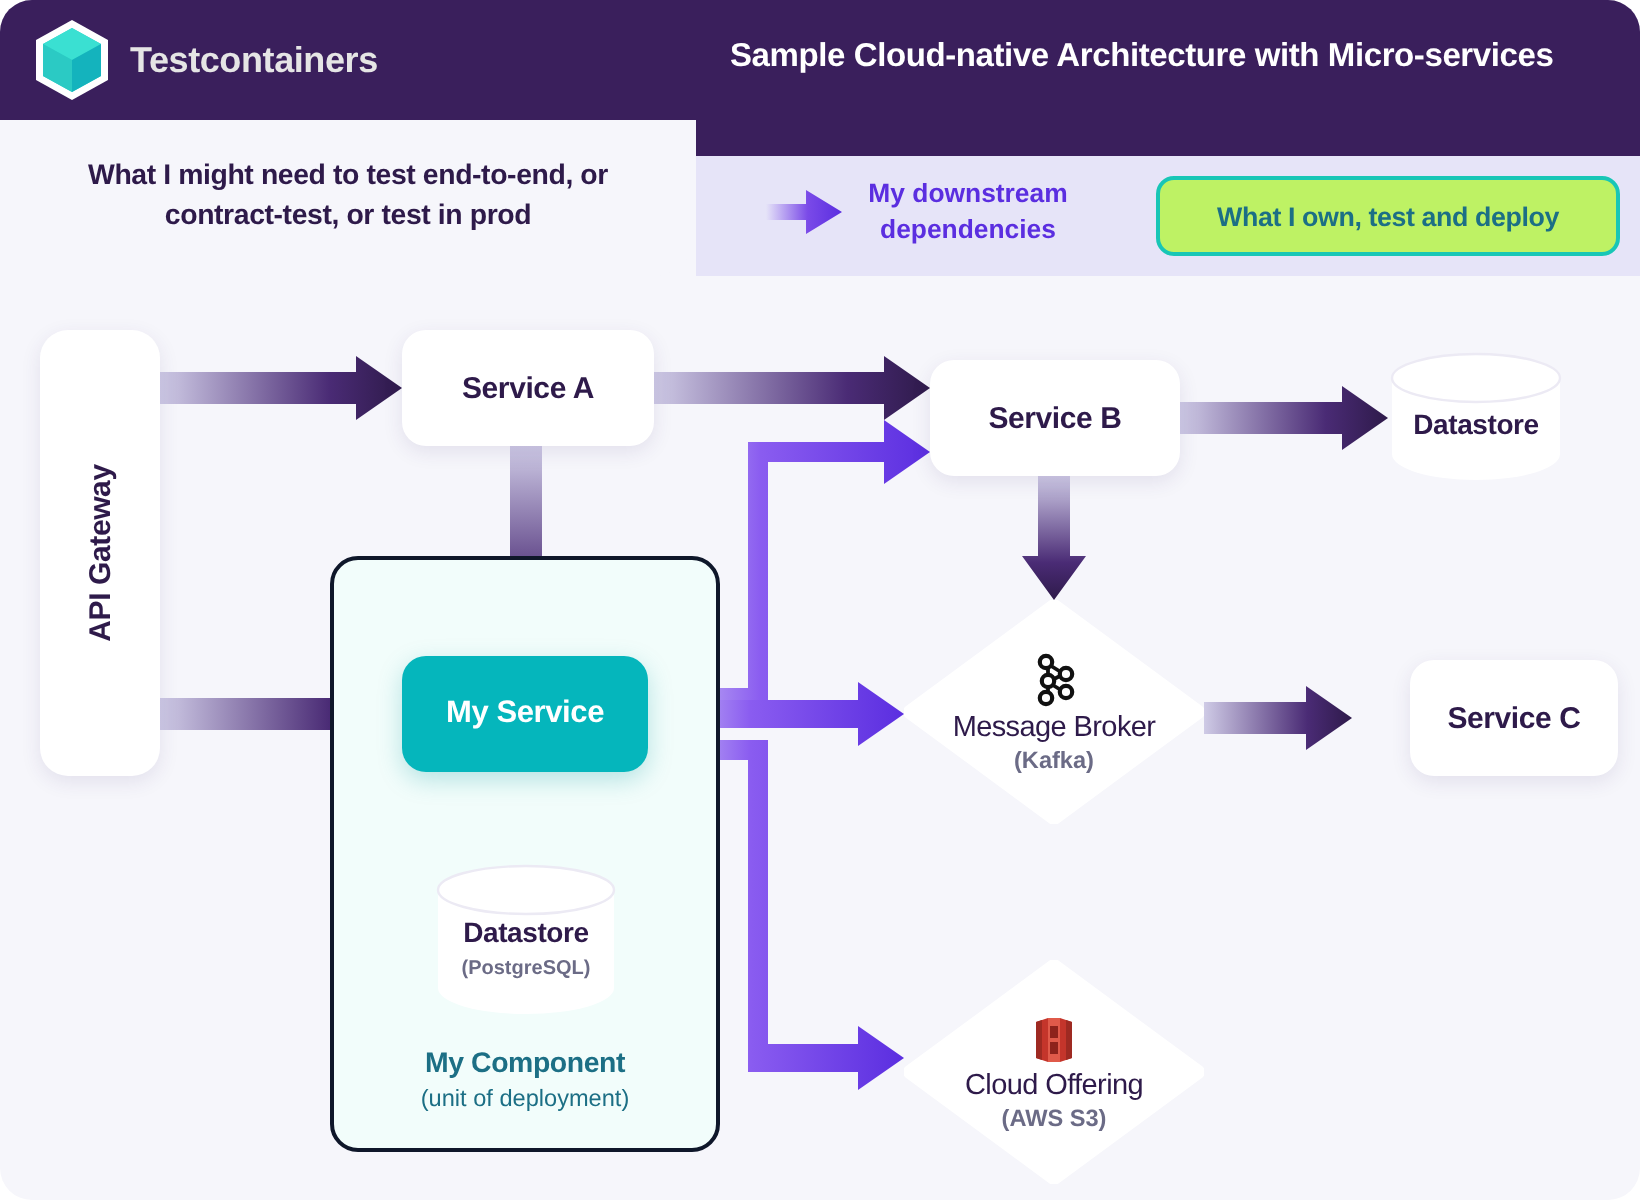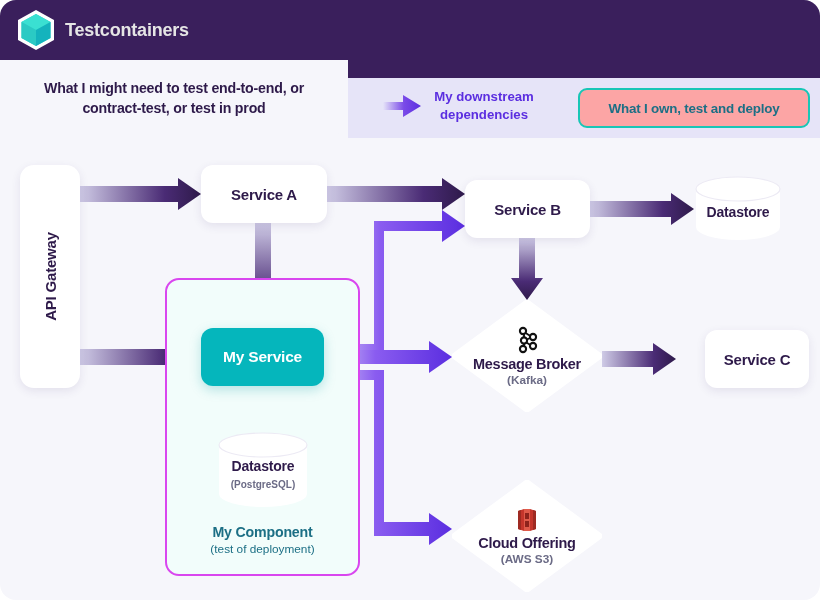--- a/index.html
+++ b/index.html
@@ -97,21 +97,21 @@
     font-size: 13.2px;
     font-weight: bold;
     line-height: 1.35;
     text-align: center;
     width: 118px;
   }
   .legend-own {
     position: absolute;
     left: 578px; top: 88px;
     width: 232px; height: 40px;
-    background: #fca5a5;
+    background: #bef264;
     border: 2px solid #18c6b6;
     border-radius: 9px;
     display: flex;
     align-items: center;
     justify-content: center;
     z-index: 7;
   }
   .legend-own-label {
     color: #1c6f85;
     font-size: 13.4px;
@@ -165,21 +165,21 @@
     box-shadow: 0 4px 12px rgba(5,150,160,0.25);
   }
   #node-my-service .node-label { color: #ffffff; font-size: 15.5px; }
 
   
   #group-my-component {
     position: absolute;
     left: 165px; top: 140px;
     width: 195px; height: 298px;
     background: #f2fdfb;
-    border: 2px solid #d946ef;
+    border: 2px solid #0f172a;
     border-radius: 14px;
     z-index: 1;
   }
   .group-caption {
     position: absolute;
     left: 0; right: 0; bottom: 18px;
     text-align: center;
   }
   .group-title {
     color: #1c6f85;
@@ -215,21 +215,21 @@
     position: absolute;
     z-index: 3;
     display: flex;
     flex-direction: column;
     align-items: center;
     justify-content: center;
   }
   .dia-svg { position: absolute; left: 0; top: 0; }
   .dia-inner { position: relative; z-index: 2; text-align: center; }
   .dia-icon { display: block; margin: 0 auto 2px; }
-  .dia-title { color: #2e1a4a; font-size: 14.5px; font-weight: bold; letter-spacing: -0.3px; }
+  .dia-title { color: #2e1a4a; font-size: 14.5px; font-weight: normal; letter-spacing: -0.3px; }
   .dia-sub { color: #6b6b86; font-size: 11.8px; font-weight: bold; margin-top: 1px; }
 
   #node-message-broker { left: 452px; top: 162px; width: 150px; height: 112px; }
   #node-cloud-offering { left: 452px; top: 342px; width: 150px; height: 112px; }
 </style>
 </head>
 <body>
 
 <div id="app">
 
@@ -239,20 +239,21 @@
         <svg class="brand-logo" viewBox="0 0 40 42">
           <polygon points="20,1 38,11 38,31 20,41 2,31 2,11" fill="#ffffff"></polygon>
           <polygon points="20,5 34.5,13 34.5,29 20,37 5.5,29 5.5,13" fill="#2fd4c8"></polygon>
           <polygon points="20,5 34.5,13 20,21 5.5,13" fill="#3ae0d2"></polygon>
           <polygon points="20,21 34.5,13 34.5,29 20,37" fill="#14b3bd"></polygon>
           <polygon points="20,21 20,37 5.5,29 5.5,13" fill="#2bcac4"></polygon>
         </svg>
       </span>
       <span class="brand-name">Testcontainers</span>
     </div>
+    <div class="header-title">Sample Cloud-native Architecture with Micro-services</div>
   </div>
 
   <div class="legend-bar"></div>
 
   <div class="callout">
     <div class="callout-text">What I might need to test end-to-end, or contract-test, or test in prod</div>
   </div>
 
   <div class="legend-dep">
     <span>
@@ -272,21 +273,21 @@
 
   <div class="legend-own">
     <span class="legend-own-label">What I own, test and deploy</span>
   </div>
 
   <div class="canvas">
 
     <div id="group-my-component">
       <div class="group-caption">
         <div class="group-title">My Component</div>
-        <div class="group-sub">(test of deployment)</div>
+        <div class="group-sub">(unit of deployment)</div>
       </div>
     </div>
 
     <svg class="svg-layer" viewBox="0 0 820 462">
       <defs>
         <linearGradient id="gDark" x1="0" y1="0" x2="1" y2="0">
           <stop offset="0%" stop-color="#cfcbe6"></stop>
           <stop offset="70%" stop-color="#4a2b75"></stop>
           <stop offset="100%" stop-color="#2e1a4a"></stop>
         </linearGradient>

